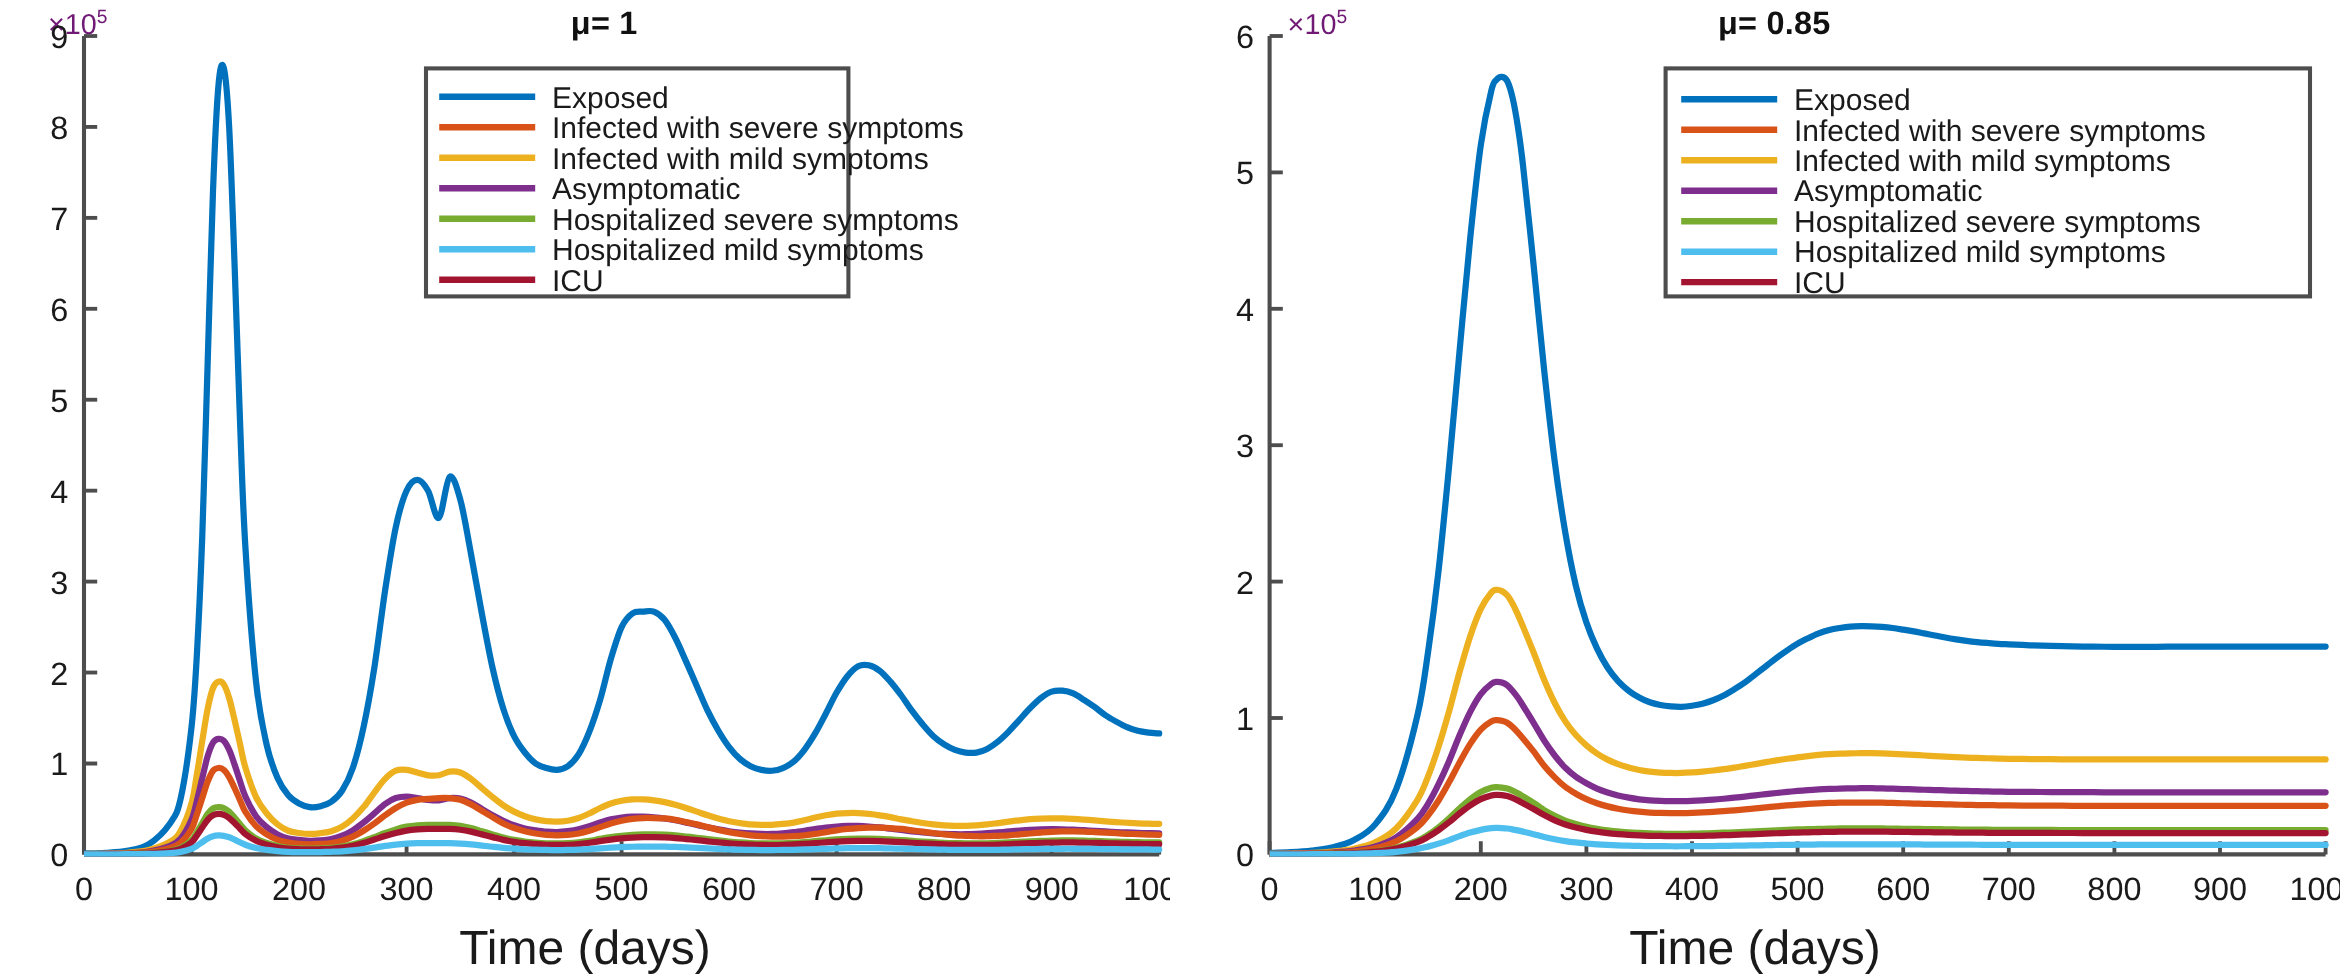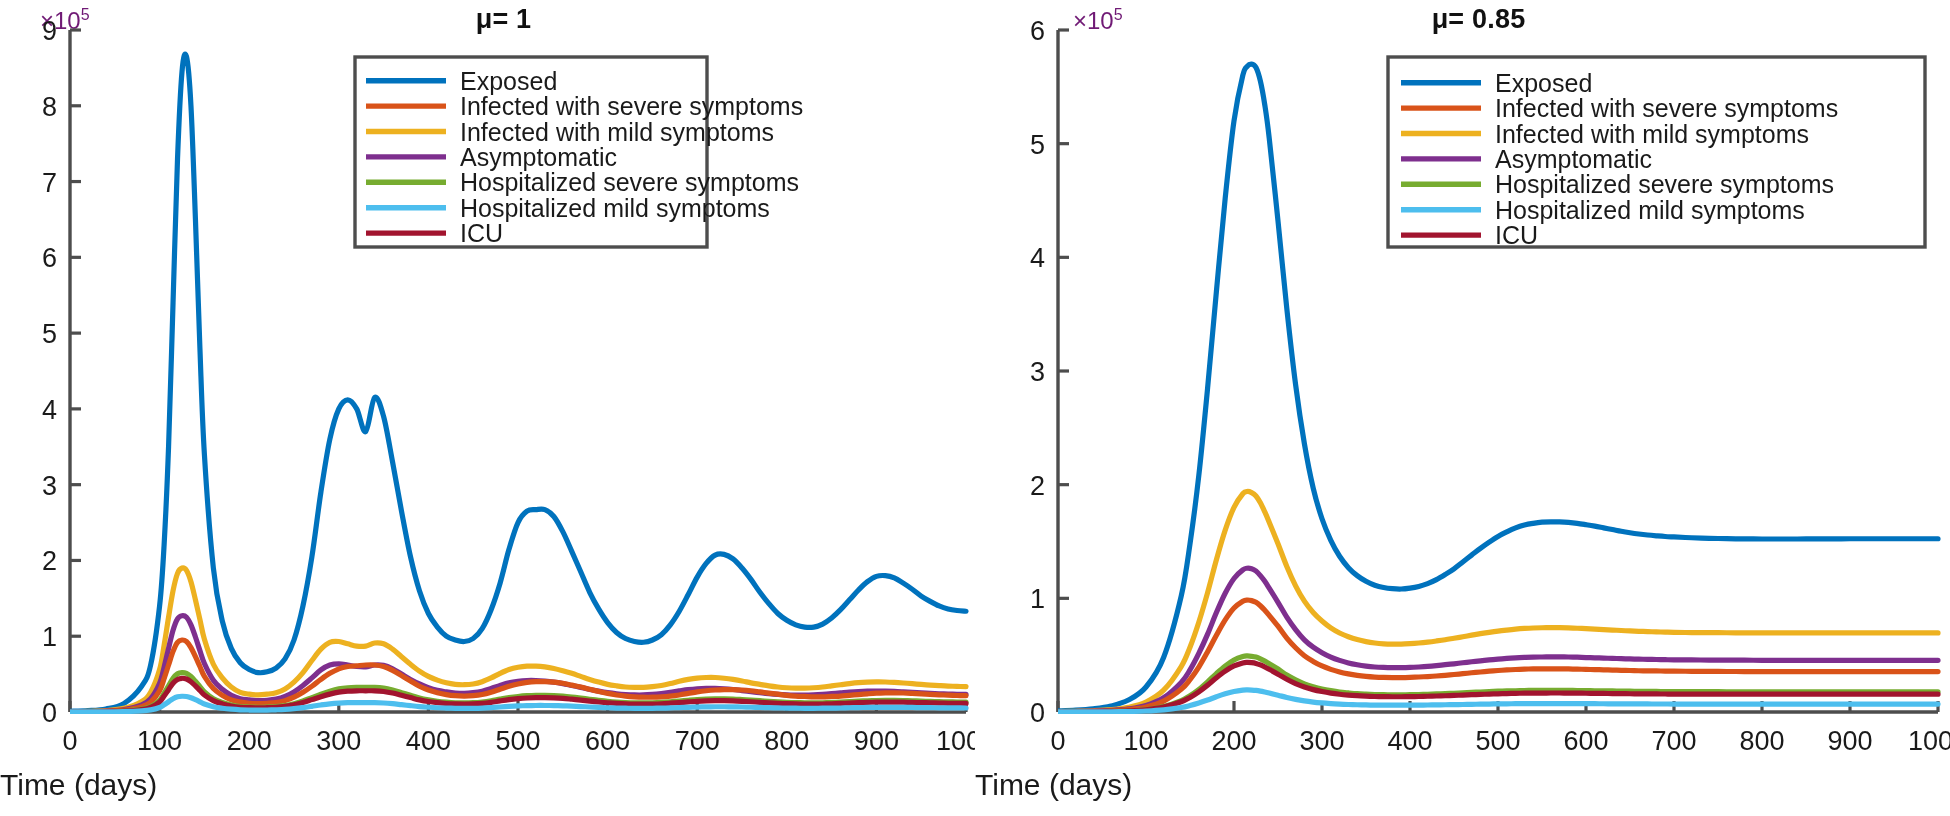--- a/index.html
+++ b/index.html
@@ -11,22 +11,22 @@
   .panel-title{
     position:absolute;top:4px;left:0;width:100%;text-align:center;
     font-size:27px;font-weight:bold;color:#111;letter-spacing:.2px;margin-left:16px;
   }
   .plot-svg{position:absolute;left:0;top:0;}
   .axis-exp{
     position:absolute;font-size:24px;color:#701a75;white-space:nowrap;
   }
   .axis-exp sup{font-size:16px;vertical-align:super;}
   .xlabel{
-    position:absolute;width:100%;left:0;text-align:left;
-    font-size:30px;color:#1a1a1a;
+    position:absolute;width:100%;left:0;text-align:center;
+    font-size:40px;color:#1a1a1a;
   }
   .legend-text{font-size:25px;fill:#1a1a1a;font-family:"Liberation Sans",sans-serif;}
   .tick-text{font-size:27px;fill:#1a1a1a;font-family:"Liberation Sans",sans-serif;}
 </style>
 </head>
 <body>
 
 <div id="root">
 
   <div class="panel panel-left">

